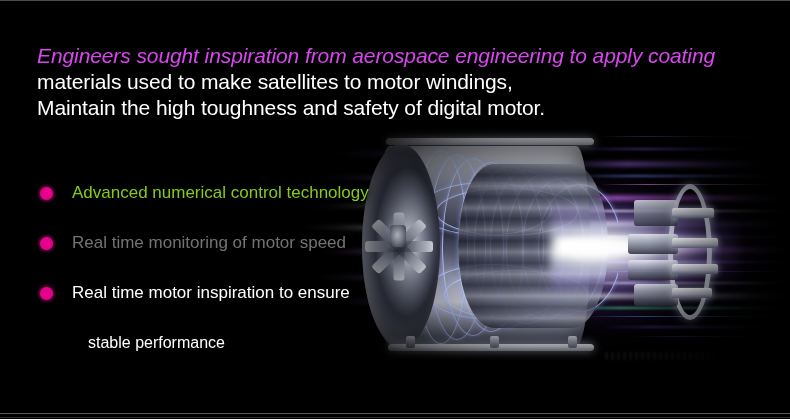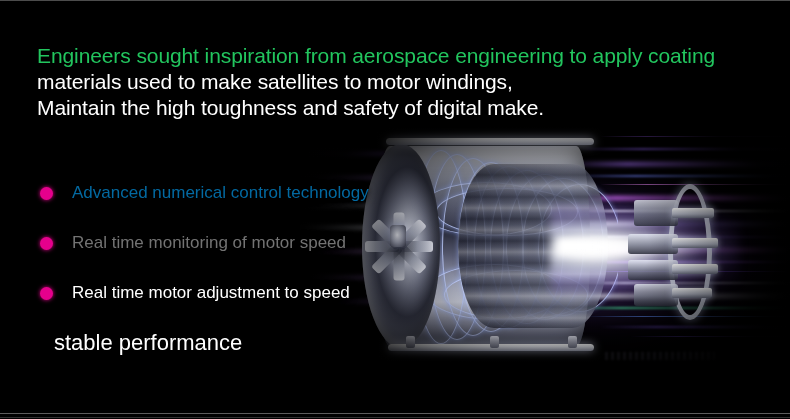--- a/index.html
+++ b/index.html
@@ -335,24 +335,24 @@
     line-height: 22px;
     white-space: nowrap;
     text-shadow: 0 0 4px rgba(0,0,0,.95), 0 0 8px rgba(0,0,0,.7);
   }
   .cont-row {
     position: relative;
     height: 30px;
   }
   .cont-label {
     position: absolute;
-    left: 16px;
+    left: 50px;
     top: 0px;
     color: #ffffff;
-    font-size: 22px;
+    font-size: 16px;
     line-height: 22px;
     white-space: nowrap;
     text-shadow: 0 0 4px rgba(0,0,0,.95);
   }
 </style>
 </head>
 <body>
 
 <div class="banner" style="background: rgb(0, 0, 0);">
 
@@ -447,40 +447,40 @@
         <div class="shaft-bar" style="left:58px; top:106px; width:40px;"></div>
       </div>
 
       <div class="micro-text"></div>
     </div>
 
     <div class="vignette"></div>
   </div>
 
   <div class="heading">
-    <div class="heading-line" style="color: #22c55e;">Engineers sought inspiration from aerospace engineering to apply coating</div>
+    <div class="heading-line" style="color: #d946ef; font-style: italic;">Engineers sought inspiration from aerospace engineering to apply coating</div>
     <div class="heading-line" style="color: #ffffff;">materials used to make satellites to motor windings,</div>
-    <div class="heading-line" style="color: rgb(255, 255, 255);">Maintain the high toughness and safety of digital make.</div>
+    <div class="heading-line" style="color: rgb(255, 255, 255);">Maintain the high toughness and safety of digital motor.</div>
   </div>
 
   <div class="bullets">
 
     <div class="bullet-row">
       <span class="bullet-dot" style="background: rgb(229, 0, 140); box-shadow: rgb(229, 0, 140) 0px 0px 4px;"></span>
-      <span class="bullet-label" style="color: #0369a1;">Advanced numerical control technology</span>
+      <span class="bullet-label" style="color: #84cc16;">Advanced numerical control technology</span>
     </div>
 
     <div class="bullet-row">
       <span class="bullet-dot" style="background: rgb(229, 0, 140); box-shadow: rgb(229, 0, 140) 0px 0px 4px;"></span>
       <span class="bullet-label" style="color: #737373;">Real time monitoring of motor speed</span>
     </div>
 
     <div class="bullet-row">
       <span class="bullet-dot" style="background: rgb(229, 0, 140); box-shadow: rgb(229, 0, 140) 0px 0px 4px;"></span>
-      <span class="bullet-label" style="color: rgb(255, 255, 255);">Real time motor adjustment to speed</span>
+      <span class="bullet-label" style="color: rgb(255, 255, 255);">Real time motor inspiration to ensure</span>
     </div>
 
     <div class="cont-row">
       <span class="cont-label" style="color: rgb(255, 255, 255);">stable performance</span>
     </div>
 
   </div>
 
   <div class="hairline-bottom"></div>
   <div class="hairline-bottom2"></div>

